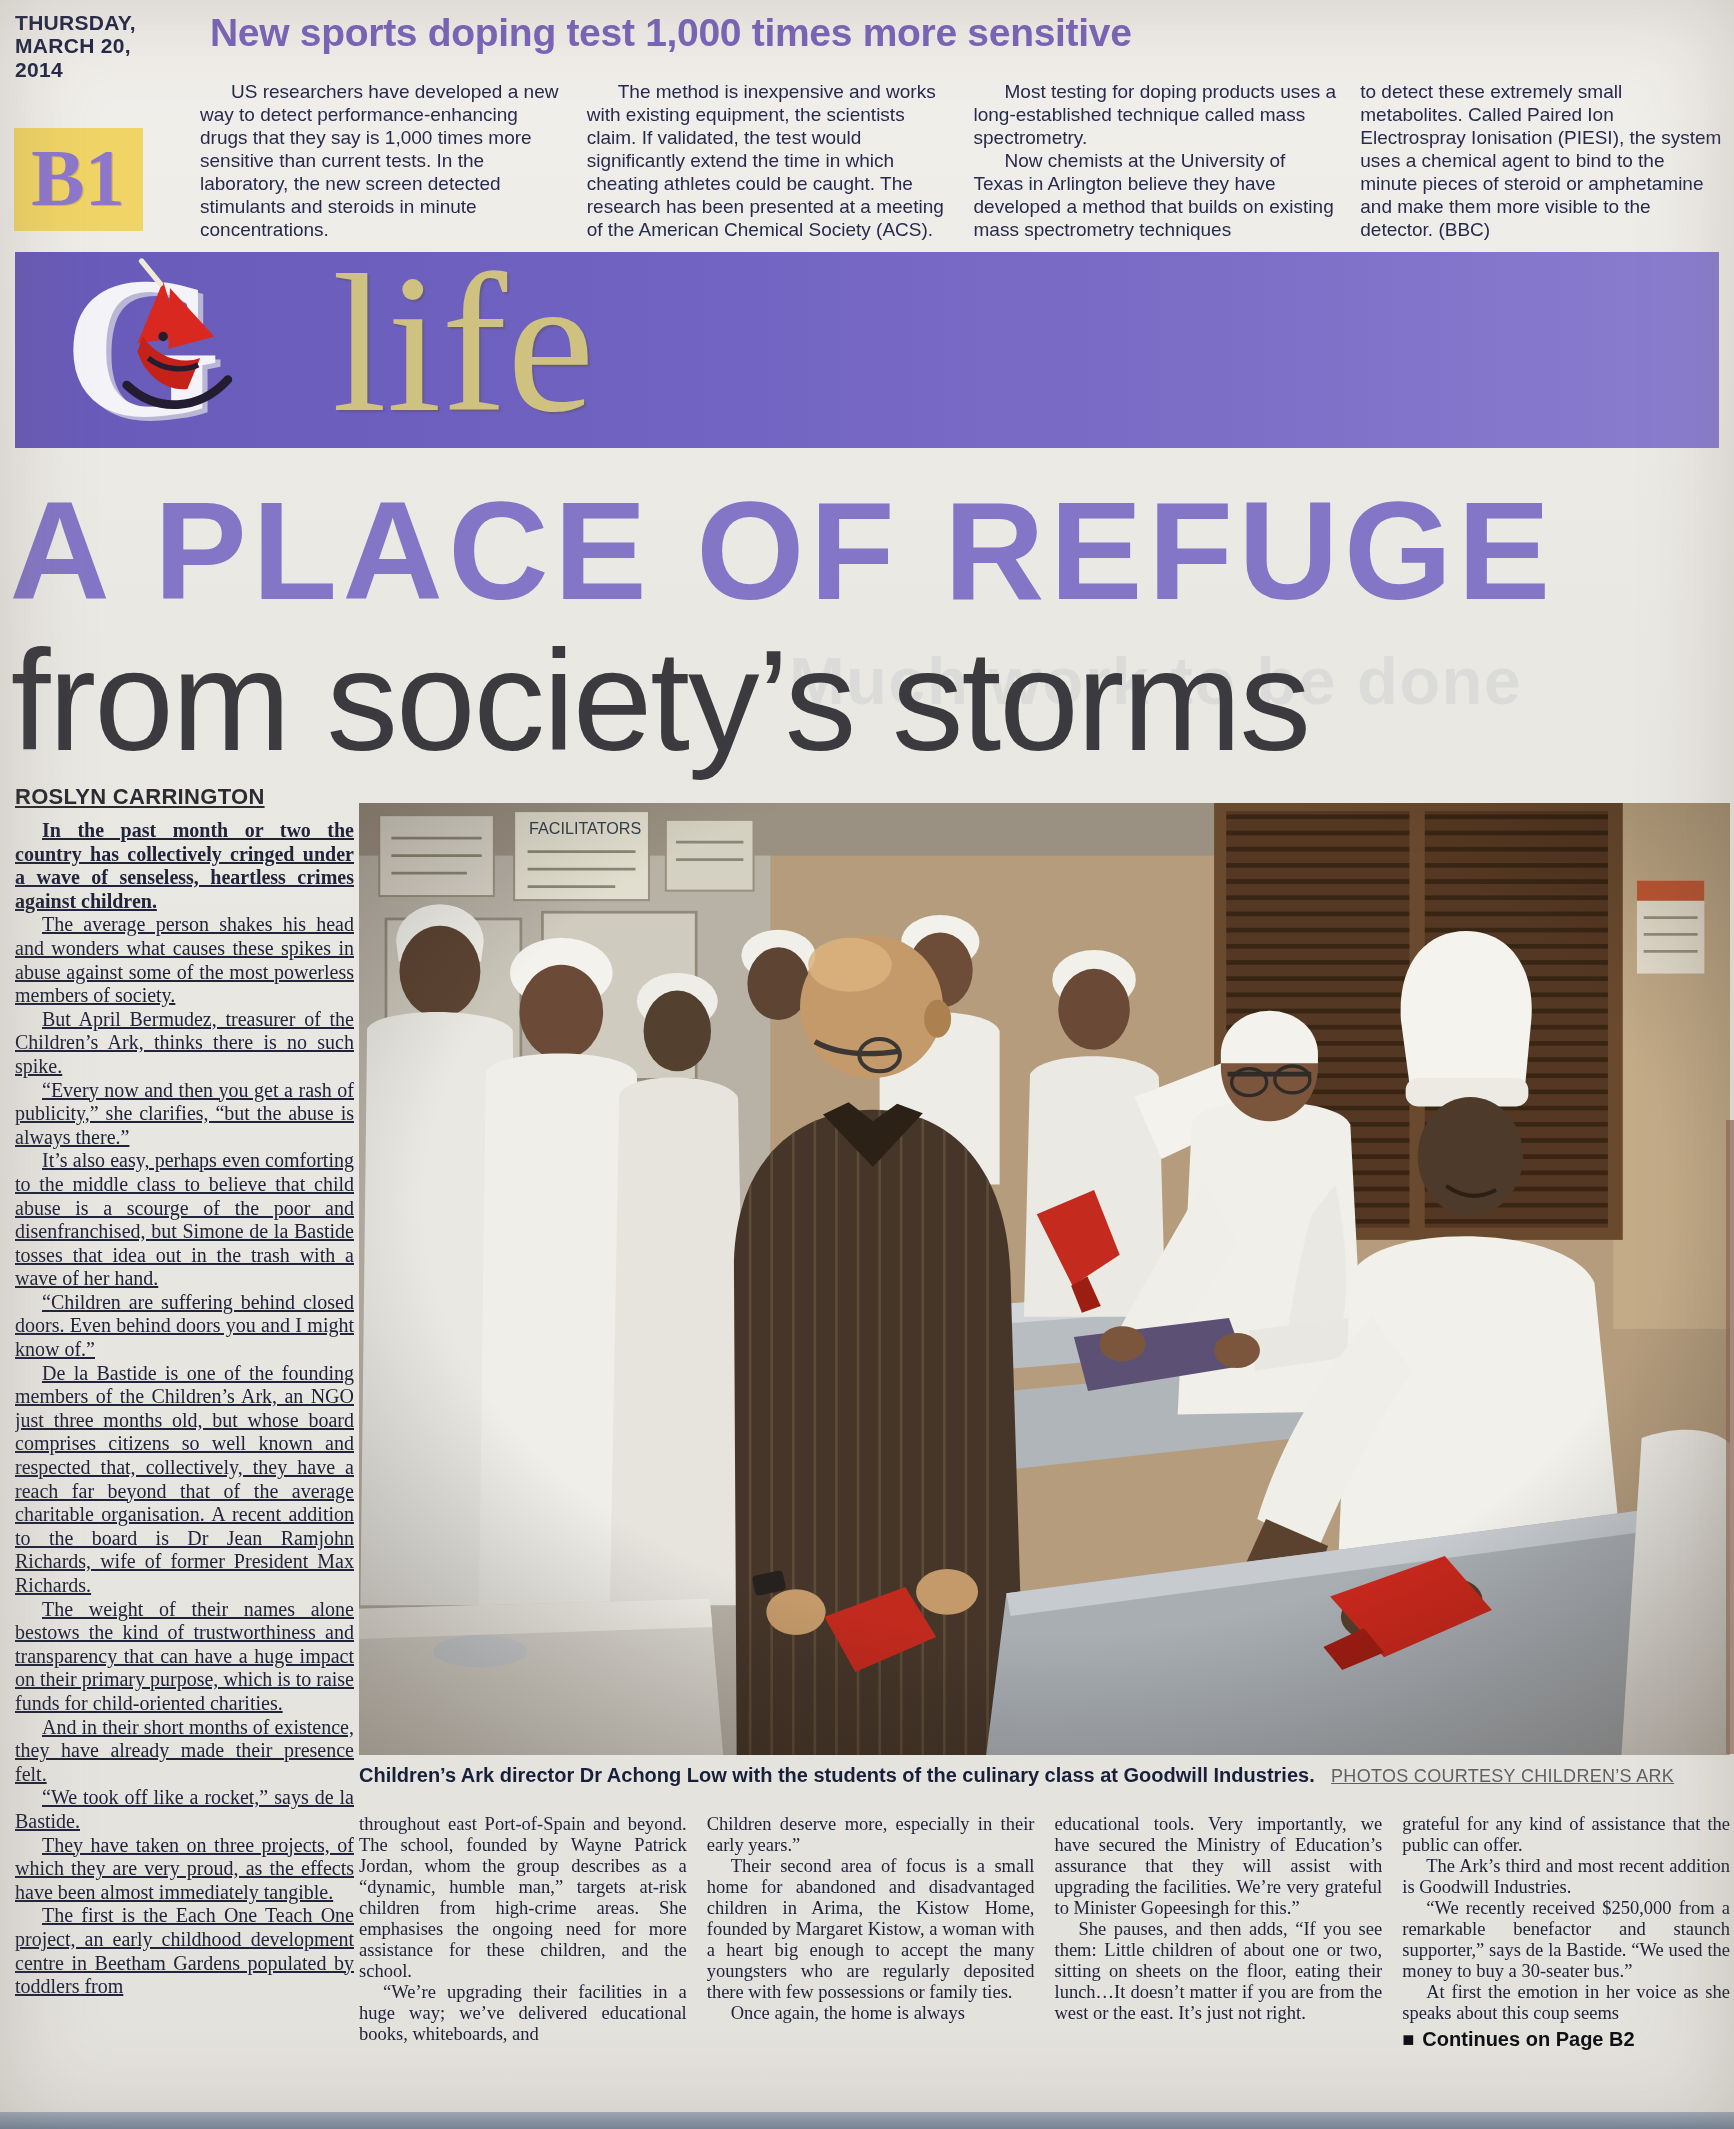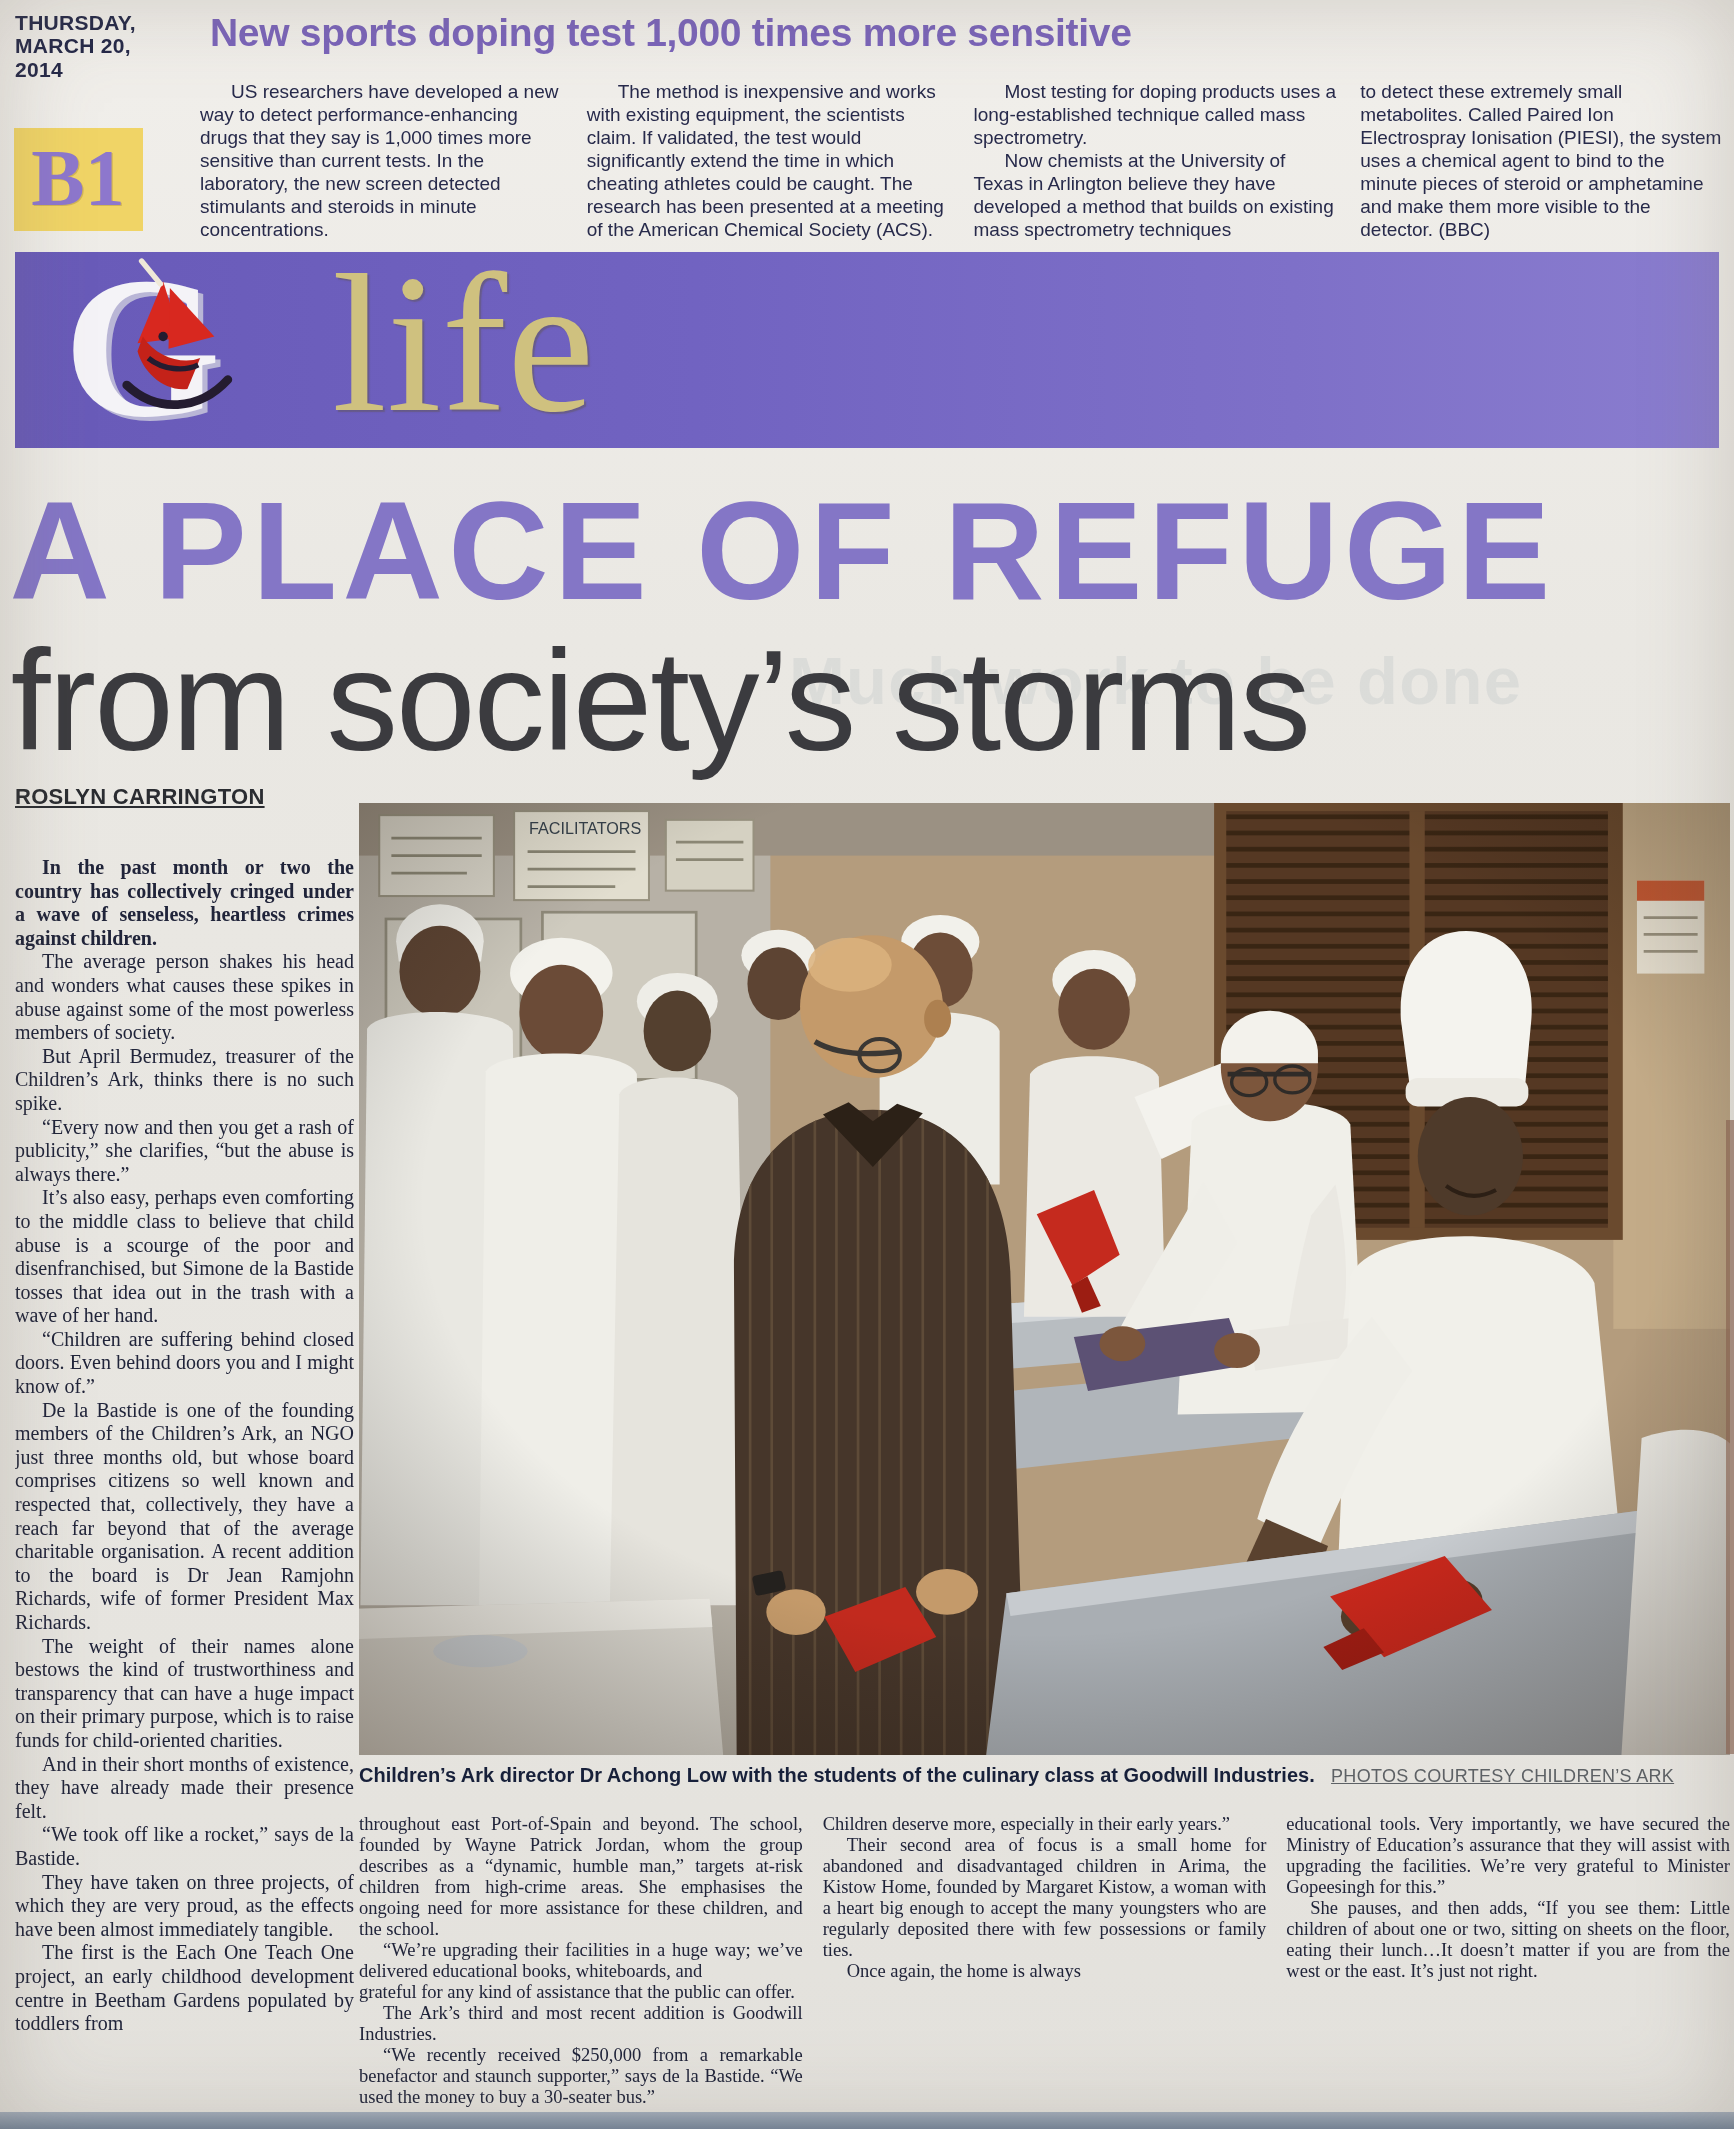--- a/index.html
+++ b/index.html
@@ -28,30 +28,30 @@
          display:flex;align-items:center;justify-content:center;gap:31px;
          font:700 23px "Liberation Sans",sans-serif;color:#1c1c1e;}
   .ghost{position:absolute;left:789px;top:642px;font:700 67px "Liberation Sans",sans-serif;
          color:#93a0ab;opacity:.16;letter-spacing:1.3px;}
   .hl1{position:absolute;left:9.4px;top:479px;margin:0;white-space:nowrap;
          font:700 139px/143px "Liberation Sans",sans-serif;color:#8476c6;letter-spacing:5.4px;}
   .hl2{position:absolute;left:10.8px;top:626px;margin:0;white-space:nowrap;
          font:400 143px/150px "Liberation Sans",sans-serif;color:#3b3b3f;letter-spacing:-2px;}
   .byline{position:absolute;left:15px;top:784px;font:700 22px "Liberation Sans",sans-serif;
          color:#2a2c31;letter-spacing:0.3px;text-decoration:underline;}
-  .leftcol{position:absolute;left:15px;top:856px;width:339px;height:1273px;overflow:hidden;
-         font:400 20px/23.6px "Liberation Serif",serif;color:#20243a;text-align:justify;}
+  .leftcol{position:absolute;left:15px;top:819px;width:339px;height:1273px;overflow:hidden;
+         font:400 20px/23.6px "Liberation Serif",serif;color:#20243a;text-align:justify;text-decoration:underline;}
   .leftcol p{margin:0;text-indent:27px;}
   .leftcol .lead{font-weight:700;}
   .photo{position:absolute;left:359px;top:803px;width:1371px;height:952px;background:#b2a188;}
   .caption{position:absolute;left:359px;top:1763px;width:1371px;
          font:700 20px/24px "Liberation Sans",sans-serif;color:#17203a;}
   .capc{font:400 18px "Liberation Sans",sans-serif;color:#5d6165;margin-left:10.8px;letter-spacing:0.3px;text-decoration:underline;}
   .bcols{position:absolute;left:359px;top:1814px;width:1371px;height:294px;overflow:hidden;
-         display:grid;grid-template-columns:repeat(3,1fr);column-gap:20px;
+         display:grid;grid-template-columns:repeat(4,1fr);column-gap:20px;
          font:400 18.5px/21px "Liberation Serif",serif;color:#20243a;text-align:justify;}
   .bcols p{margin:0;text-indent:24px;}
   .bcols p.noind{text-indent:0;}
   .continues{font:700 20px/23px "Liberation Sans",sans-serif;color:#101114;
          margin-top:4px !important;text-indent:0 !important;text-align:left;}
   .sq{margin-right:8px;}
   .table-edge{position:absolute;left:0;bottom:0;width:100%;height:17.5px;
          background:linear-gradient(180deg,#a3aebc,#76879d);}
   .side-sliver{position:absolute;right:0;top:1120px;width:8px;height:634px;background:#8a6350;opacity:.65;}
 </style>

